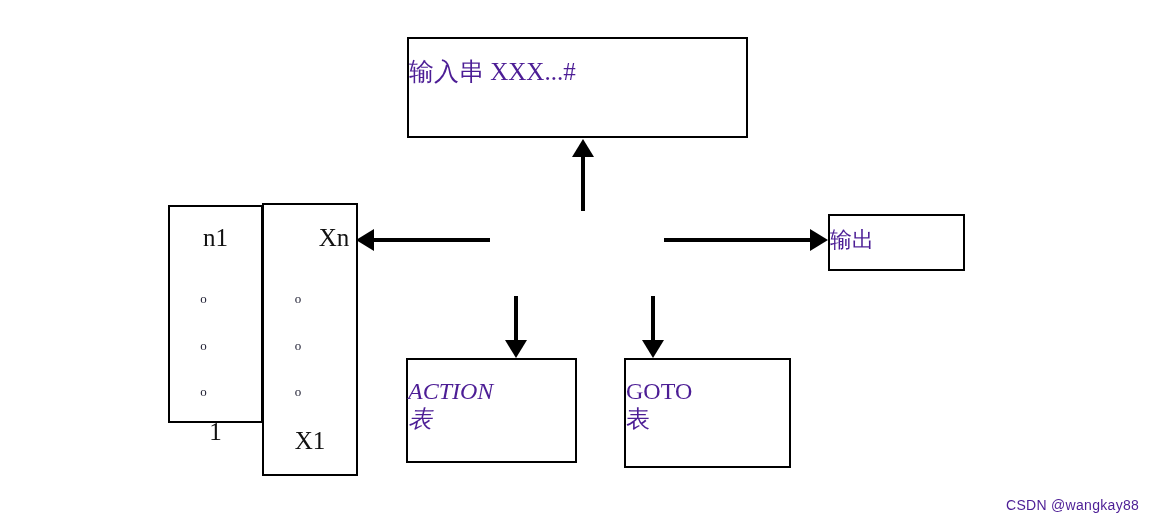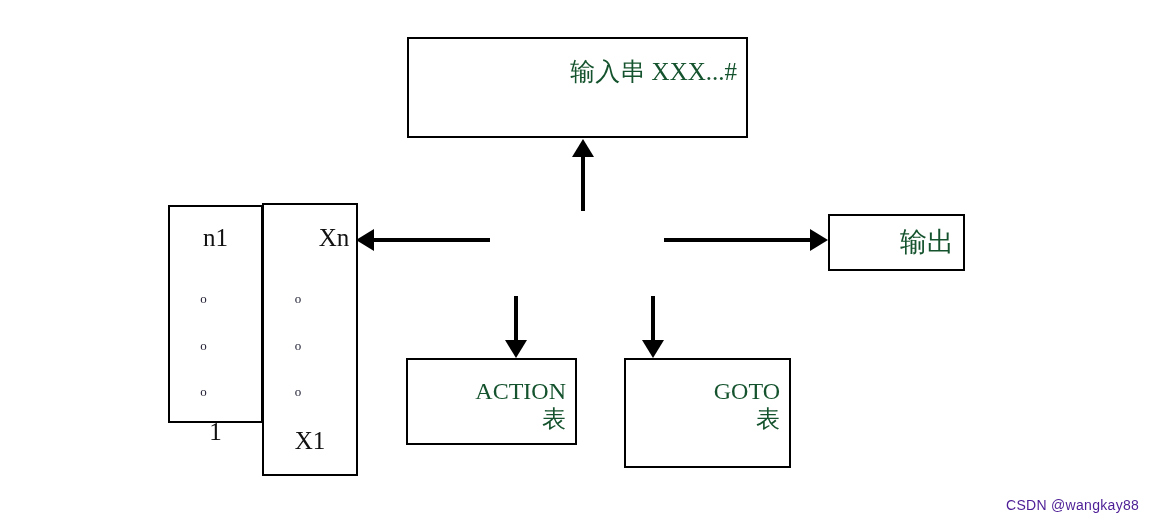--- a/index.html
+++ b/index.html
@@ -20,42 +20,42 @@
   }
   .box {
     position: absolute;
     box-sizing: border-box;
     background: #ffffff;
     border: 2px solid #000000;
   }
   .box-label {
     position: absolute;
     left: 0;
-    right: 9px;
-    text-align: right;
+    right: 0;
+    text-align: left;
     font-family: "Liberation Serif", "DejaVu Serif", serif;
-    color: #14532d;
+    color: #4c1d95;
     line-height: 1.18;
     white-space: pre-line;
   }
 
   
   #input-string-box { left: 407px; top: 37px; width: 341px; height: 101px; }
   #input-string-box .box-label { top: 18px; font-size: 25px; }
 
   
   #controller-box { left: 488px; top: 209px; width: 178px; height: 89px; }
   #controller-box .box-label { top: 13px; font-size: 25px; }
 
   
   #output-box { left: 828px; top: 214px; width: 137px; height: 57px; }
-  #output-box .box-label { top: 11px; font-size: 27px; margin-left: 44px; }
+  #output-box .box-label { top: 11px; font-size: 22px; }
 
   
-  #action-table-box { left: 406px; top: 358px; width: 171px; height: 87px; }
+  #action-table-box { left: 406px; top: 358px; width: 171px; height: 105px; font-style: italic; }
   #goto-table-box  { left: 624px; top: 358px; width: 167px; height: 110px; }
   #action-table-box .box-label,
   #goto-table-box .box-label { top: 17px; font-size: 24px; }
 
   
   #stack-index-column { left: 168px; top: 205px; width: 95px; height: 218px; }
   #stack-symbol-column { left: 262px; top: 203px; width: 96px; height: 273px; }
   .stack-col { position: absolute; }
   .stack-cell {
     position: absolute;

